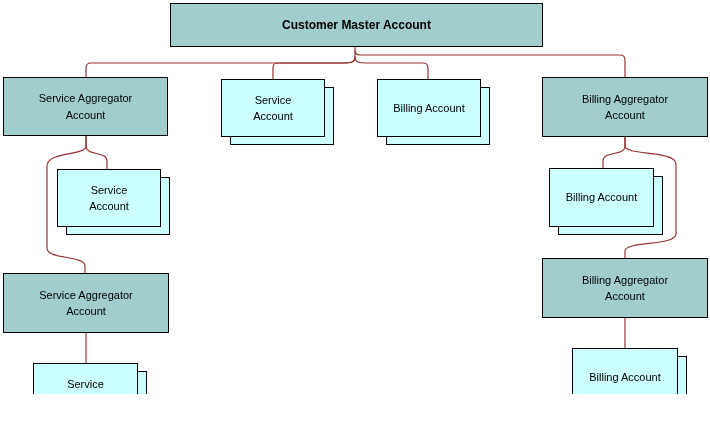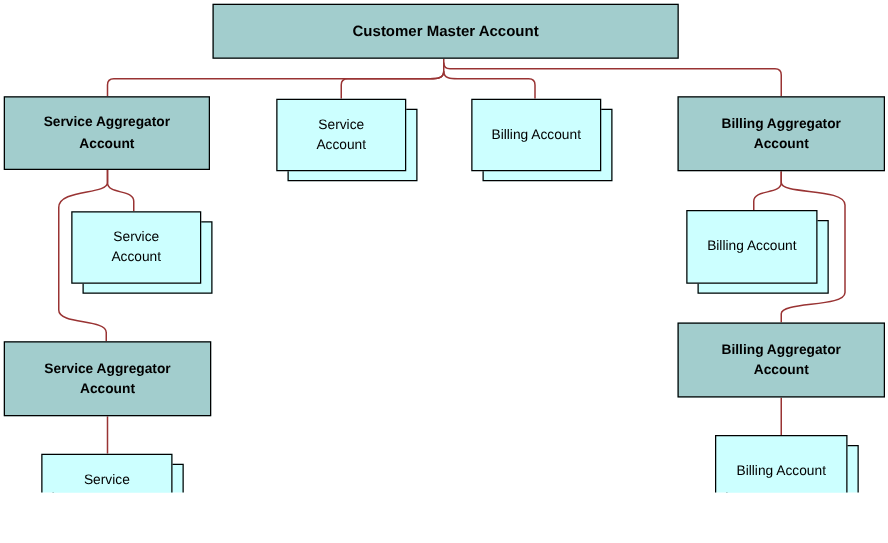--- a/index.html
+++ b/index.html
@@ -39,21 +39,21 @@
   .node, .face {
     display: flex;
     align-items: center;
     justify-content: center;
     text-align: center;
     white-space: pre-line;
     font-size: 11px;
     line-height: 1.5;
     color: #000;
   }
-  .teal { background: var(--teal); font-weight: bold; }
+  .teal { background: var(--teal); }
   .node.title {
     font-weight: bold;
     font-size: 12px;
     line-height: 1.2;
   }
   .stack .shadow {
     left: 9px; top: 8px;
     width: 100%; height: 100%;
     background: var(--cyan);
   }

